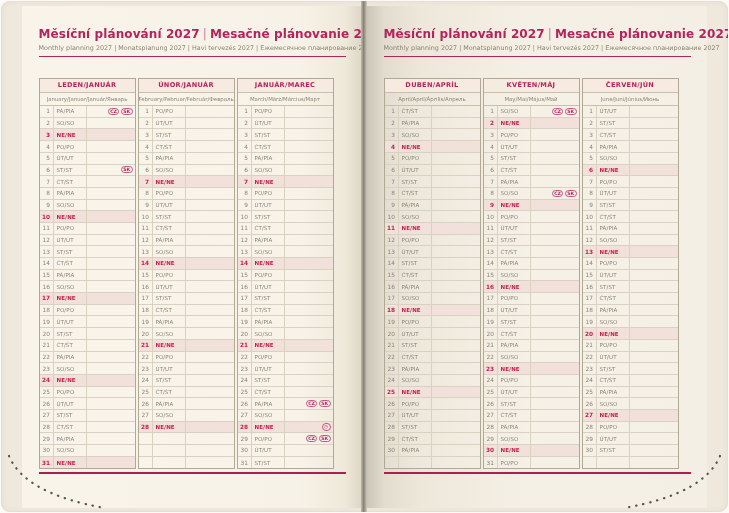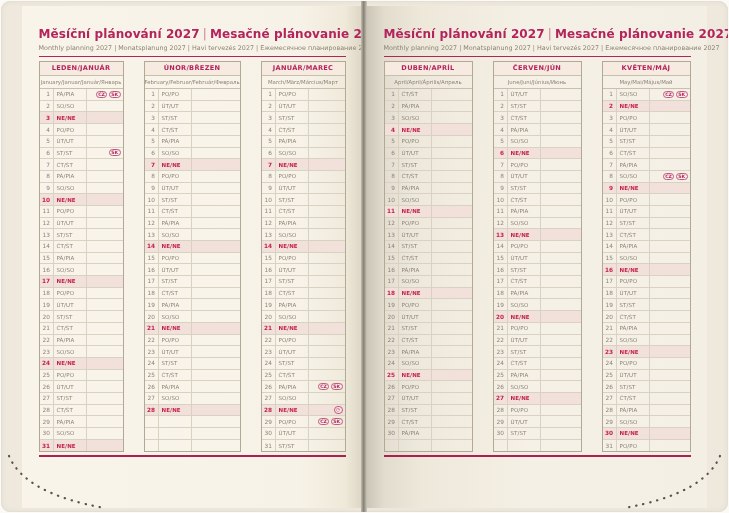--- a/index.html
+++ b/index.html
@@ -16,21 +16,21 @@
   .page{position:absolute;top:5px;height:502px;width:340px;}
   .page-left{left:21px;background:linear-gradient(to right,#f9f4ea 0%,#f7f2e7 82%,#efe9da 95%,#ddd6c5 100%);}
   .page-right{left:366px;background:linear-gradient(to right,#cbc5b8 0%,#e2dccf 5%,#eee8db 16%,#f5f0e5 48%,#f4efe4 100%);}
   .spine{position:absolute;left:360px;top:0;height:100%;width:6px;
     background:linear-gradient(to right,#c4beb0 0%,#847f73 45%,#9b968a 60%,#cfc9bc 100%);}
   .page-inner{width:307px;margin:0 auto;padding-top:21px;}
   .page-title{text-align:center;font-size:12px;font-weight:bold;color:#b3245c;letter-spacing:.1px;white-space:nowrap;}
   .page-title .sep{font-weight:normal;color:#d07b9c;padding:0 3px;}
   .page-sub{text-align:center;font-size:6.4px;color:#8d8374;margin-top:3px;white-space:nowrap;}
   .title-rule{height:1.6px;background:#b3245c;margin-top:3.5px;}
-  .columns{display:flex;gap:20px;margin-top:4px;}
+  .columns{display:flex;gap:2px;margin-top:21px;}
   .month{width:97px;border:1px solid #b2a995;box-sizing:border-box;background:rgba(255,255,255,.08);}
   .m-head{height:13px;line-height:13px;text-align:center;font-size:6.6px;font-weight:bold;color:#b3245c;
     letter-spacing:.3px;background:#f7ebe1;border-bottom:1px solid #c9c0ac;white-space:nowrap;}
   .m-sub{height:12px;line-height:12px;text-align:center;font-size:5.4px;color:#8d8374;
     border-bottom:1px solid #c9c0ac;white-space:nowrap;}
   .row{display:flex;height:11.7px;border-bottom:1px solid #d9d2c0;align-items:stretch;box-sizing:border-box;}
   .row:last-child{border-bottom:none;}
   .c-num{width:14px;border-right:1px solid #d9d2c0;display:flex;align-items:center;justify-content:flex-end;
     padding-right:2.5px;font-size:5.8px;color:#8d8374;box-sizing:border-box;}
   .c-day{width:33px;border-right:1px solid #d9d2c0;display:flex;align-items:center;padding-left:3px;
@@ -214,21 +214,21 @@
                 <div class="c-note"></div>
               </div>
               <div class="row sun">
                 <div class="c-num">31</div>
                 <div class="c-day">NE/NE</div>
                 <div class="c-note"></div>
               </div>
             </div>
           </div>
           <div class="month">
-            <div class="m-head">ÚNOR/BŘEZEN</div>
+            <div class="m-head">ÚNOR/JANUÁR</div>
             <div class="m-sub">February/Februar/Február/Февраль</div>
             <div class="m-rows">
               <div class="row">
                 <div class="c-num">1</div>
                 <div class="c-day">PO/PO</div>
                 <div class="c-note"></div>
               </div>
               <div class="row">
                 <div class="c-num">2</div>
                 <div class="c-day">ÚT/UT</div>
@@ -718,181 +718,20 @@
                 <div class="c-note"></div>
               </div>
               <div class="row">
                 <div class="c-num"></div>
                 <div class="c-day"></div>
                 <div class="c-note"></div>
               </div>
             </div>
           </div>
           <div class="month">
-            <div class="m-head">ČERVEN/JÚN</div>
-            <div class="m-sub">June/Juni/Június/Июнь</div>
-            <div class="m-rows">
-              <div class="row">
-                <div class="c-num">1</div>
-                <div class="c-day">ÚT/UT</div>
-                <div class="c-note"></div>
-              </div>
-              <div class="row">
-                <div class="c-num">2</div>
-                <div class="c-day">ST/ST</div>
-                <div class="c-note"></div>
-              </div>
-              <div class="row">
-                <div class="c-num">3</div>
-                <div class="c-day">ČT/ŠT</div>
-                <div class="c-note"></div>
-              </div>
-              <div class="row">
-                <div class="c-num">4</div>
-                <div class="c-day">PÁ/PIA</div>
-                <div class="c-note"></div>
-              </div>
-              <div class="row">
-                <div class="c-num">5</div>
-                <div class="c-day">SO/SO</div>
-                <div class="c-note"></div>
-              </div>
-              <div class="row sun">
-                <div class="c-num">6</div>
-                <div class="c-day">NE/NE</div>
-                <div class="c-note"></div>
-              </div>
-              <div class="row">
-                <div class="c-num">7</div>
-                <div class="c-day">PO/PO</div>
-                <div class="c-note"></div>
-              </div>
-              <div class="row">
-                <div class="c-num">8</div>
-                <div class="c-day">ÚT/UT</div>
-                <div class="c-note"></div>
-              </div>
-              <div class="row">
-                <div class="c-num">9</div>
-                <div class="c-day">ST/ST</div>
-                <div class="c-note"></div>
-              </div>
-              <div class="row">
-                <div class="c-num">10</div>
-                <div class="c-day">ČT/ŠT</div>
-                <div class="c-note"></div>
-              </div>
-              <div class="row">
-                <div class="c-num">11</div>
-                <div class="c-day">PÁ/PIA</div>
-                <div class="c-note"></div>
-              </div>
-              <div class="row">
-                <div class="c-num">12</div>
-                <div class="c-day">SO/SO</div>
-                <div class="c-note"></div>
-              </div>
-              <div class="row sun">
-                <div class="c-num">13</div>
-                <div class="c-day">NE/NE</div>
-                <div class="c-note"></div>
-              </div>
-              <div class="row">
-                <div class="c-num">14</div>
-                <div class="c-day">PO/PO</div>
-                <div class="c-note"></div>
-              </div>
-              <div class="row">
-                <div class="c-num">15</div>
-                <div class="c-day">ÚT/UT</div>
-                <div class="c-note"></div>
-              </div>
-              <div class="row">
-                <div class="c-num">16</div>
-                <div class="c-day">ST/ST</div>
-                <div class="c-note"></div>
-              </div>
-              <div class="row">
-                <div class="c-num">17</div>
-                <div class="c-day">ČT/ŠT</div>
-                <div class="c-note"></div>
-              </div>
-              <div class="row">
-                <div class="c-num">18</div>
-                <div class="c-day">PÁ/PIA</div>
-                <div class="c-note"></div>
-              </div>
-              <div class="row">
-                <div class="c-num">19</div>
-                <div class="c-day">SO/SO</div>
-                <div class="c-note"></div>
-              </div>
-              <div class="row sun">
-                <div class="c-num">20</div>
-                <div class="c-day">NE/NE</div>
-                <div class="c-note"></div>
-              </div>
-              <div class="row">
-                <div class="c-num">21</div>
-                <div class="c-day">PO/PO</div>
-                <div class="c-note"></div>
-              </div>
-              <div class="row">
-                <div class="c-num">22</div>
-                <div class="c-day">ÚT/UT</div>
-                <div class="c-note"></div>
-              </div>
-              <div class="row">
-                <div class="c-num">23</div>
-                <div class="c-day">ST/ST</div>
-                <div class="c-note"></div>
-              </div>
-              <div class="row">
-                <div class="c-num">24</div>
-                <div class="c-day">ČT/ŠT</div>
-                <div class="c-note"></div>
-              </div>
-              <div class="row">
-                <div class="c-num">25</div>
-                <div class="c-day">PÁ/PIA</div>
-                <div class="c-note"></div>
-              </div>
-              <div class="row">
-                <div class="c-num">26</div>
-                <div class="c-day">SO/SO</div>
-                <div class="c-note"></div>
-              </div>
-              <div class="row sun">
-                <div class="c-num">27</div>
-                <div class="c-day">NE/NE</div>
-                <div class="c-note"></div>
-              </div>
-              <div class="row">
-                <div class="c-num">28</div>
-                <div class="c-day">PO/PO</div>
-                <div class="c-note"></div>
-              </div>
-              <div class="row">
-                <div class="c-num">29</div>
-                <div class="c-day">ÚT/UT</div>
-                <div class="c-note"></div>
-              </div>
-              <div class="row">
-                <div class="c-num">30</div>
-                <div class="c-day">ST/ST</div>
-                <div class="c-note"></div>
-              </div>
-              <div class="row">
-                <div class="c-num"></div>
-                <div class="c-day"></div>
-                <div class="c-note"></div>
-              </div>
-            </div>
-          </div>
-          <div class="month">
             <div class="m-head">KVĚTEN/MÁJ</div>
             <div class="m-sub">May/Mai/Május/Май</div>
             <div class="m-rows">
               <div class="row">
                 <div class="c-num">1</div>
                 <div class="c-day">SO/SO</div>
                 <div class="c-note">
                   <div class="badge">CZ</div>
                   <div class="badge">SK</div>
                 </div>
@@ -1041,20 +880,181 @@
                 <div class="c-note"></div>
               </div>
               <div class="row sun">
                 <div class="c-num">30</div>
                 <div class="c-day">NE/NE</div>
                 <div class="c-note"></div>
               </div>
               <div class="row">
                 <div class="c-num">31</div>
                 <div class="c-day">PO/PO</div>
+                <div class="c-note"></div>
+              </div>
+            </div>
+          </div>
+          <div class="month">
+            <div class="m-head">ČERVEN/JÚN</div>
+            <div class="m-sub">June/Juni/Június/Июнь</div>
+            <div class="m-rows">
+              <div class="row">
+                <div class="c-num">1</div>
+                <div class="c-day">ÚT/UT</div>
+                <div class="c-note"></div>
+              </div>
+              <div class="row">
+                <div class="c-num">2</div>
+                <div class="c-day">ST/ST</div>
+                <div class="c-note"></div>
+              </div>
+              <div class="row">
+                <div class="c-num">3</div>
+                <div class="c-day">ČT/ŠT</div>
+                <div class="c-note"></div>
+              </div>
+              <div class="row">
+                <div class="c-num">4</div>
+                <div class="c-day">PÁ/PIA</div>
+                <div class="c-note"></div>
+              </div>
+              <div class="row">
+                <div class="c-num">5</div>
+                <div class="c-day">SO/SO</div>
+                <div class="c-note"></div>
+              </div>
+              <div class="row sun">
+                <div class="c-num">6</div>
+                <div class="c-day">NE/NE</div>
+                <div class="c-note"></div>
+              </div>
+              <div class="row">
+                <div class="c-num">7</div>
+                <div class="c-day">PO/PO</div>
+                <div class="c-note"></div>
+              </div>
+              <div class="row">
+                <div class="c-num">8</div>
+                <div class="c-day">ÚT/UT</div>
+                <div class="c-note"></div>
+              </div>
+              <div class="row">
+                <div class="c-num">9</div>
+                <div class="c-day">ST/ST</div>
+                <div class="c-note"></div>
+              </div>
+              <div class="row">
+                <div class="c-num">10</div>
+                <div class="c-day">ČT/ŠT</div>
+                <div class="c-note"></div>
+              </div>
+              <div class="row">
+                <div class="c-num">11</div>
+                <div class="c-day">PÁ/PIA</div>
+                <div class="c-note"></div>
+              </div>
+              <div class="row">
+                <div class="c-num">12</div>
+                <div class="c-day">SO/SO</div>
+                <div class="c-note"></div>
+              </div>
+              <div class="row sun">
+                <div class="c-num">13</div>
+                <div class="c-day">NE/NE</div>
+                <div class="c-note"></div>
+              </div>
+              <div class="row">
+                <div class="c-num">14</div>
+                <div class="c-day">PO/PO</div>
+                <div class="c-note"></div>
+              </div>
+              <div class="row">
+                <div class="c-num">15</div>
+                <div class="c-day">ÚT/UT</div>
+                <div class="c-note"></div>
+              </div>
+              <div class="row">
+                <div class="c-num">16</div>
+                <div class="c-day">ST/ST</div>
+                <div class="c-note"></div>
+              </div>
+              <div class="row">
+                <div class="c-num">17</div>
+                <div class="c-day">ČT/ŠT</div>
+                <div class="c-note"></div>
+              </div>
+              <div class="row">
+                <div class="c-num">18</div>
+                <div class="c-day">PÁ/PIA</div>
+                <div class="c-note"></div>
+              </div>
+              <div class="row">
+                <div class="c-num">19</div>
+                <div class="c-day">SO/SO</div>
+                <div class="c-note"></div>
+              </div>
+              <div class="row sun">
+                <div class="c-num">20</div>
+                <div class="c-day">NE/NE</div>
+                <div class="c-note"></div>
+              </div>
+              <div class="row">
+                <div class="c-num">21</div>
+                <div class="c-day">PO/PO</div>
+                <div class="c-note"></div>
+              </div>
+              <div class="row">
+                <div class="c-num">22</div>
+                <div class="c-day">ÚT/UT</div>
+                <div class="c-note"></div>
+              </div>
+              <div class="row">
+                <div class="c-num">23</div>
+                <div class="c-day">ST/ST</div>
+                <div class="c-note"></div>
+              </div>
+              <div class="row">
+                <div class="c-num">24</div>
+                <div class="c-day">ČT/ŠT</div>
+                <div class="c-note"></div>
+              </div>
+              <div class="row">
+                <div class="c-num">25</div>
+                <div class="c-day">PÁ/PIA</div>
+                <div class="c-note"></div>
+              </div>
+              <div class="row">
+                <div class="c-num">26</div>
+                <div class="c-day">SO/SO</div>
+                <div class="c-note"></div>
+              </div>
+              <div class="row sun">
+                <div class="c-num">27</div>
+                <div class="c-day">NE/NE</div>
+                <div class="c-note"></div>
+              </div>
+              <div class="row">
+                <div class="c-num">28</div>
+                <div class="c-day">PO/PO</div>
+                <div class="c-note"></div>
+              </div>
+              <div class="row">
+                <div class="c-num">29</div>
+                <div class="c-day">ÚT/UT</div>
+                <div class="c-note"></div>
+              </div>
+              <div class="row">
+                <div class="c-num">30</div>
+                <div class="c-day">ST/ST</div>
+                <div class="c-note"></div>
+              </div>
+              <div class="row">
+                <div class="c-num"></div>
+                <div class="c-day"></div>
                 <div class="c-note"></div>
               </div>
             </div>
           </div>
         </div>
       <div class="bottom-rule"></div>
     </div>
   </div>
 
   <svg class="corner-svg" style="left:0;bottom:0;" width="112" height="62" viewBox="0 0 112 62">

